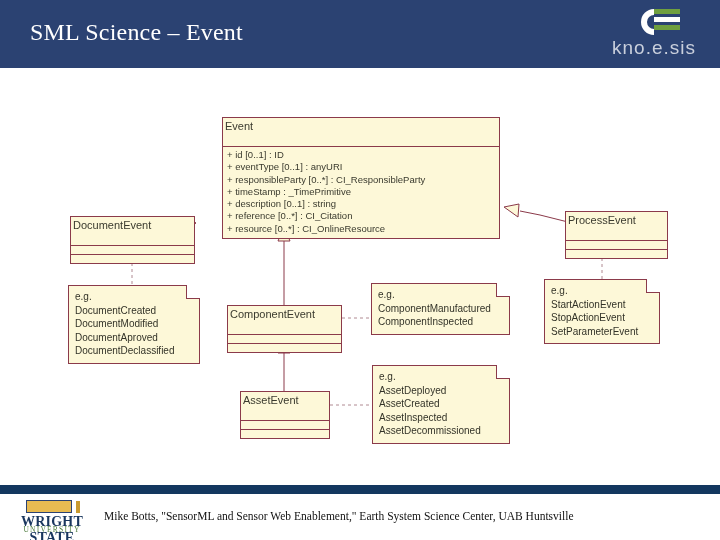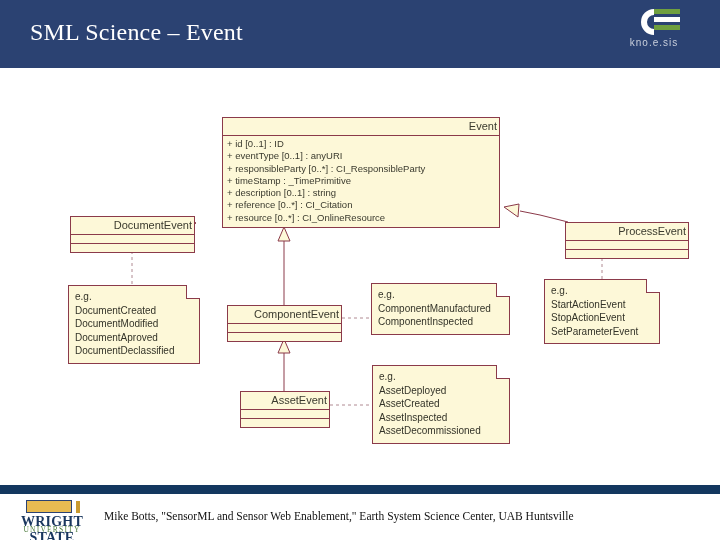--- a/index.html
+++ b/index.html
@@ -48,45 +48,45 @@
     position: absolute;
     left: 22px; top: 0px;
     width: 62px; height: 32px;
   }
   .knoesis-word {
     position: absolute;
     left: 0; top: 31px;
     width: 104px;
     text-align: center;
     font-family: "Liberation Sans", sans-serif;
-    font-size: 10px;
+    font-size: 19px;
     letter-spacing: 1px;
     color: #c9cfdc;
   }
 
   
   .canvas {
     position: absolute;
     left: 0; top: 71px;
     width: 720px; height: 414px;
     background: #ffffff;
   }
 
   
   .uml {
     position: absolute;
     background: #fdf8d8;
     border: 1px solid #8b3a4a;
     box-sizing: border-box;
   }
   .uml .name {
-    text-align: right;
+    text-align: left;
     color: #3a3a2e;
     font-size: 11px;
-    padding: 2px 2px 3px 2px;
+    padding: 2px 2px 14px 2px;
     border-bottom: 1px solid #8b3a4a;
     white-space: nowrap;
     overflow: hidden;
   }
   .uml .compartment {
     border-bottom: 1px solid #8b3a4a;
     height: 8px;
   }
   .uml .compartment.last { border-bottom: none; }
   .uml .attrs {
@@ -247,21 +247,21 @@
       <div>+ resource [0..*] : CI_OnlineResource</div>
     </div>
   </div>
 
   <div class="uml" style="left:70px; top:145px; width:125px;">
     <div class="name">DocumentEvent</div>
     <div class="compartment"></div>
     <div class="compartment last"></div>
   </div>
 
-  <div class="uml" style="left:565px; top:151px; width:124px;">
+  <div class="uml" style="left:565px; top:140px; width:103px;">
     <div class="name">ProcessEvent</div>
     <div class="compartment"></div>
     <div class="compartment last"></div>
   </div>
 
   <div class="uml" style="left:227px; top:234px; width:115px;">
     <div class="name">ComponentEvent</div>
     <div class="compartment"></div>
     <div class="compartment last"></div>
   </div>

